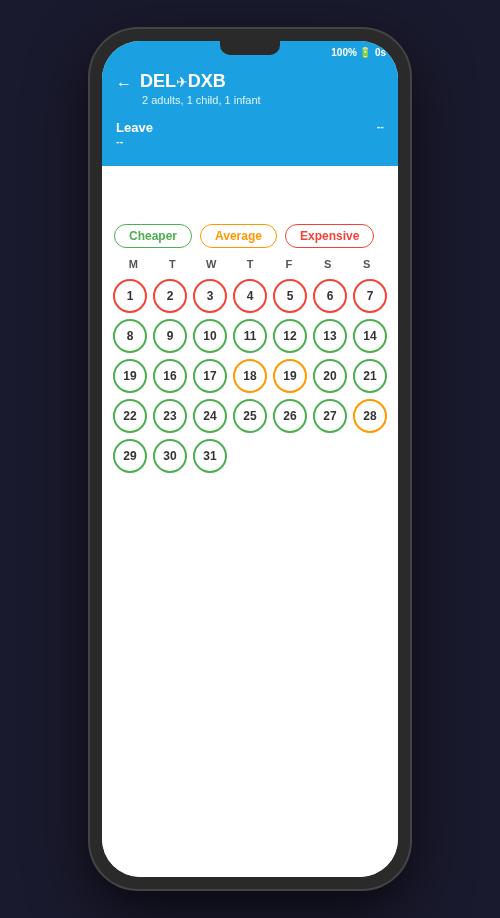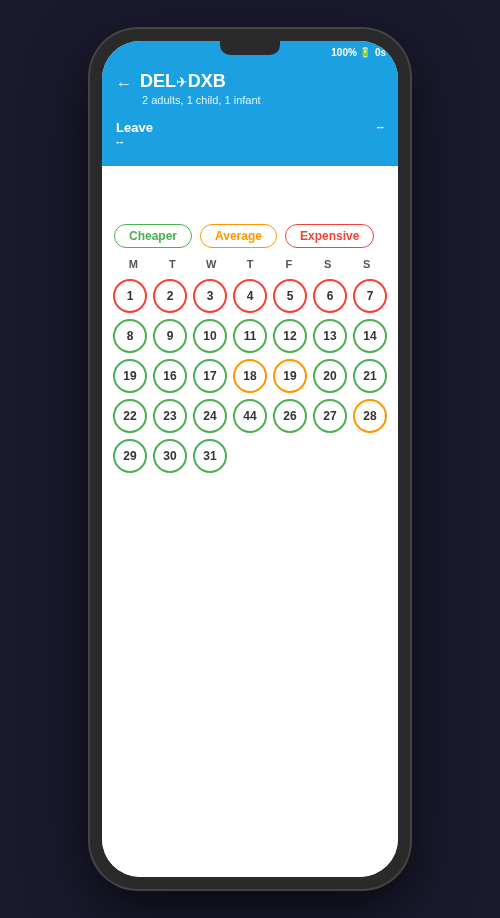--- a/index.html
+++ b/index.html
@@ -352,21 +352,21 @@
           <div class="cal-cell">
             <div class="cal-day cheap">22</div>
           </div>
           <div class="cal-cell">
             <div class="cal-day cheap">23</div>
           </div>
           <div class="cal-cell">
             <div class="cal-day cheap">24</div>
           </div>
           <div class="cal-cell">
-            <div class="cal-day cheap">44</div>
+            <div class="cal-day cheap">25</div>
           </div>
           <div class="cal-cell">
             <div class="cal-day cheap">26</div>
           </div>
           <div class="cal-cell">
             <div class="cal-day cheap">27</div>
           </div>
           <div class="cal-cell">
             <div class="cal-day avg">28</div>
           </div>

